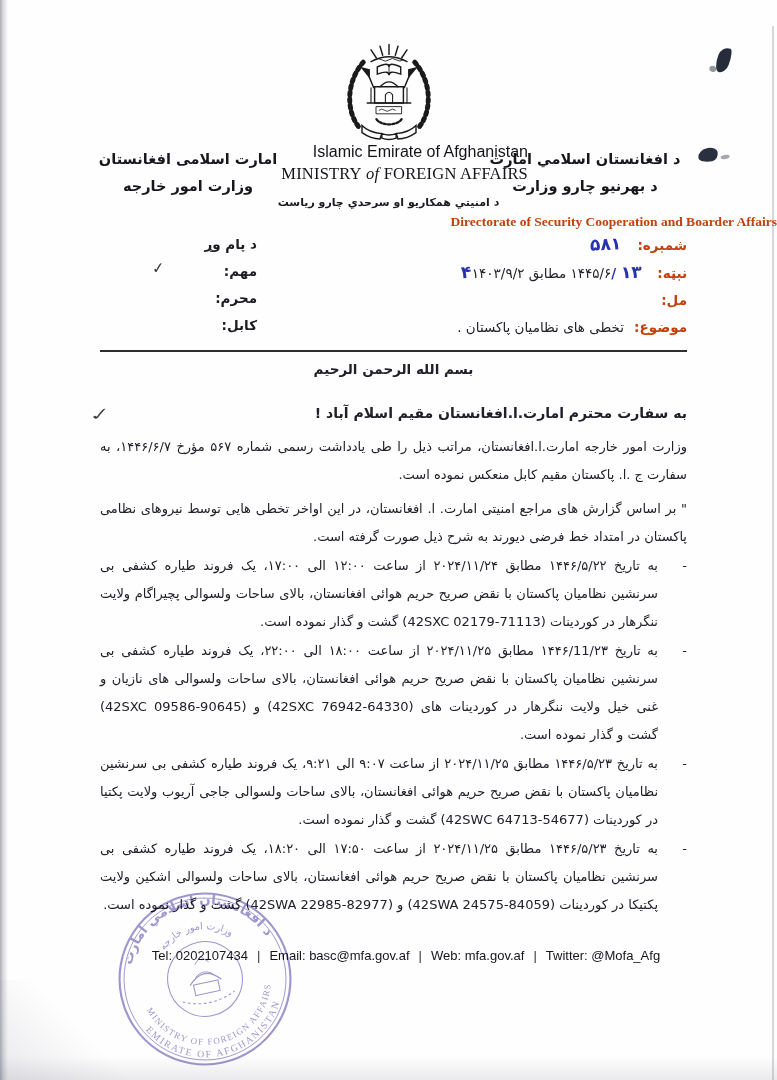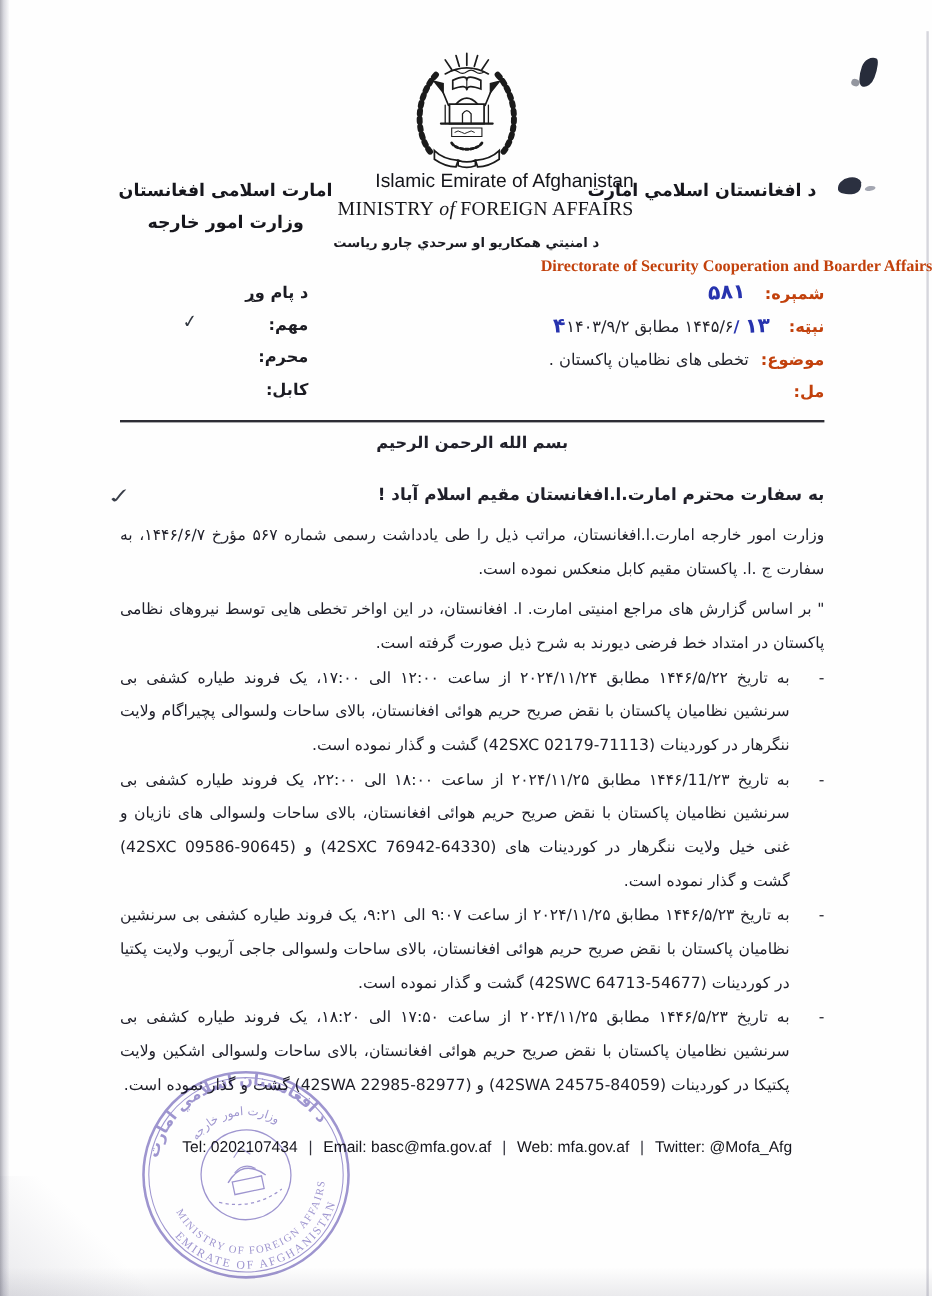--- a/index.html
+++ b/index.html
@@ -110,44 +110,45 @@
       <path d="M52 104 Q60 107 68 104 L68 109 Q60 112 52 109 Z"></path>
       <path d="M26 96 C12 78 12 44 34 22" stroke-width="5.5" stroke-dasharray="3 4.4"></path>
       <path d="M27 98 C14 80 13 47 33 25" stroke-width="1"></path>
       <path d="M94 96 C108 78 108 44 86 22" stroke-width="5.5" stroke-dasharray="3 4.4"></path>
       <path d="M93 98 C106 80 107 47 87 25" stroke-width="1"></path>
     </g>
   </svg>
 
   <div class="org-right">
     <div>د افغانستان اسلامي امارت</div>
+    <div>د بهرنیو چارو وزارت</div>
   </div>
   <div class="org-center">
     <div class="en1">Islamic Emirate of Afghanistan</div>
     <div class="en2"><span>MINISTRY</span><em> of </em><span>FOREIGN AFFAIRS</span></div>
   </div>
   <div class="org-left">
     <div>امارت اسلامی افغانستان</div>
     <div>وزارت امور خارجه</div>
   </div>
   <div class="dir-ps">د امنیتي همکاریو او سرحدي چارو ریاست</div>
   <div class="dir-en">Directorate of Security Cooperation and Boarder Affairs</div>
 
   <div class="meta-right">
     <div class="row">
       <span class="lbl">شمېره:</span><span class="gap"></span><span class="hand hand-num">۵۸۱</span>
     </div>
     <div class="row">
       <span class="lbl">نېټه:</span><span class="gap"></span><span class="hand hand-num">۱۳</span> <span class="hand">/</span><span>۱۴۴۵/۶ مطابق ۱۴۰۳/۹/۲</span><span class="hand hand-num">۴</span>
     </div>
     <div class="row">
+      <span class="lbl">مل:</span>
+    </div>
+    <div class="row">
       <span class="lbl">موضوع:</span><span class="gap" style="width:10px"></span><span>تخطی های نظامیان پاکستان .</span>
-    </div>
-    <div class="row">
-      <span class="lbl">مل:</span>
     </div>
   </div>
 
   <div class="meta-left">
     <div class="row">د پام وړ</div>
     <div class="row">مهم:</div>
     <div class="row">محرم:</div>
     <div class="row">کابل:</div>
   </div>
   <span class="check-impt">✓</span>

